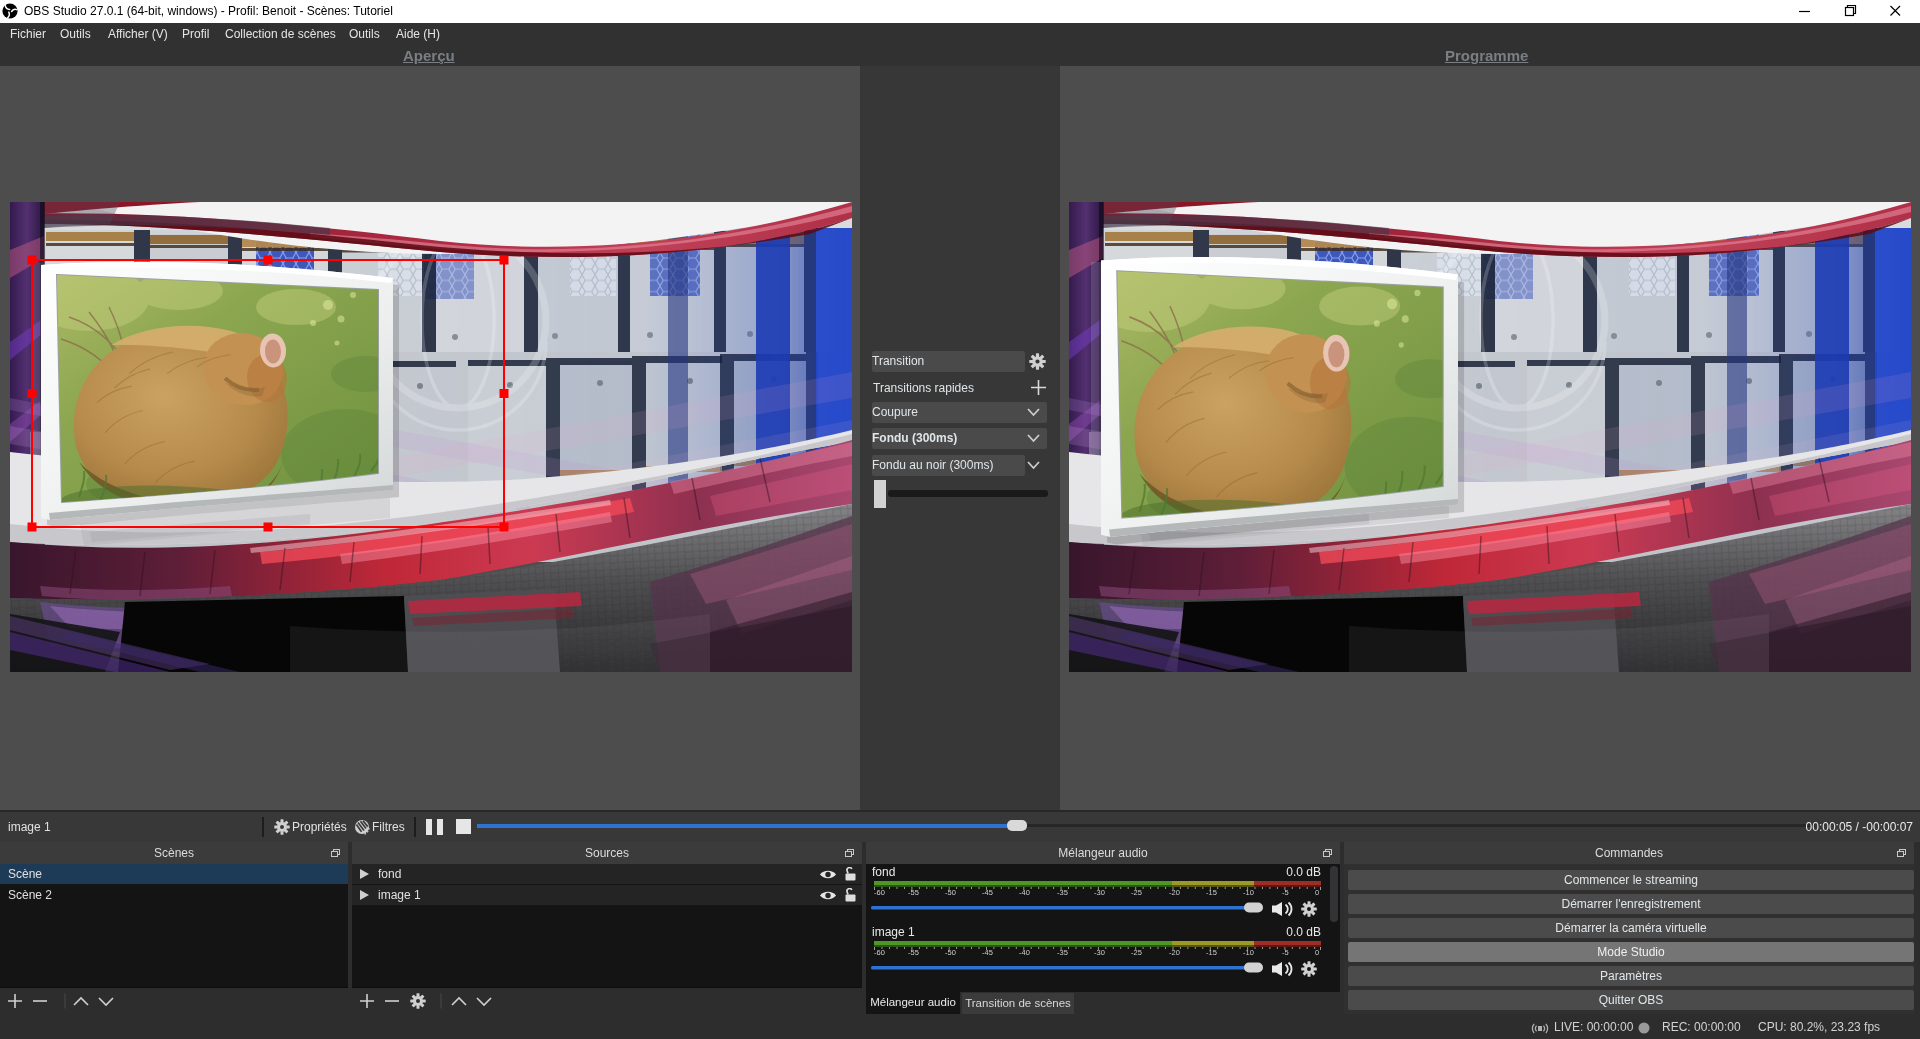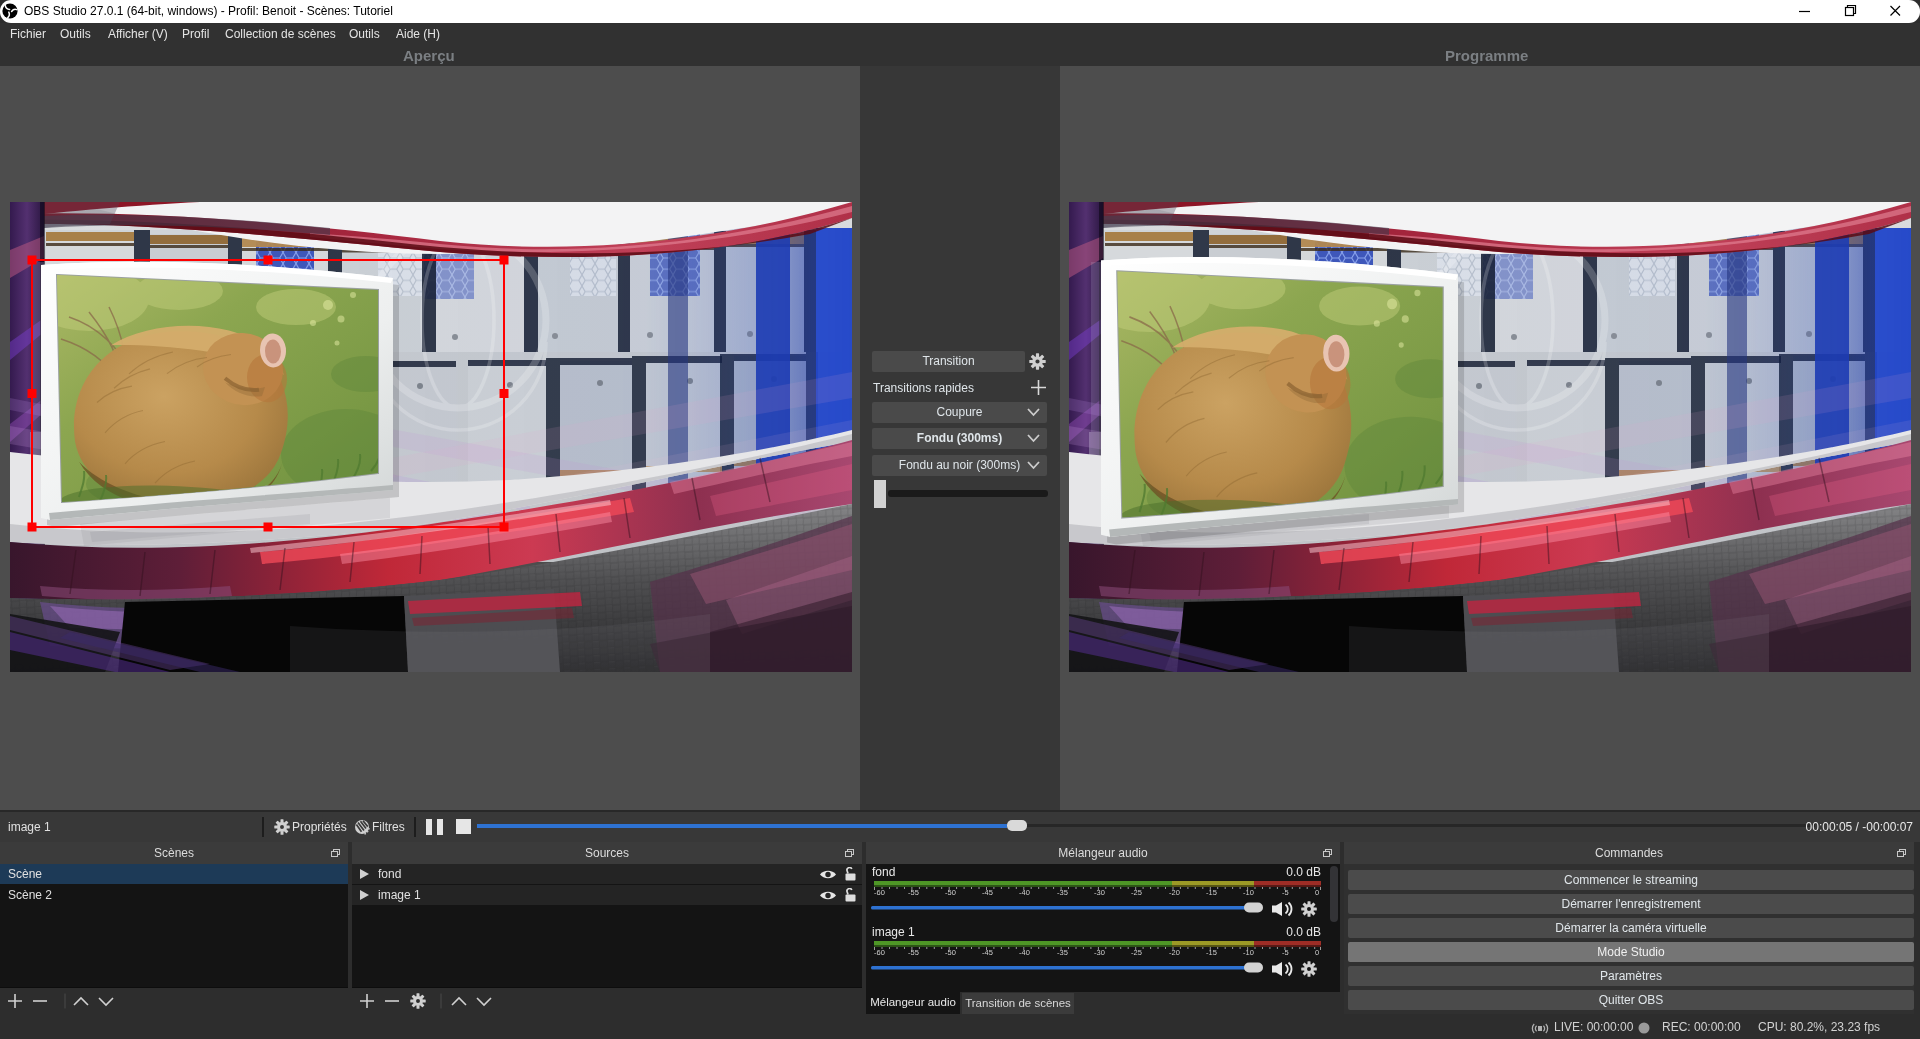--- a/index.html
+++ b/index.html
@@ -1,27 +1,27 @@
 <!DOCTYPE html>
 <html><head>
 <meta charset="utf-8">
 <style>
   * { margin:0; padding:0; box-sizing:border-box; }
   html,body { width:1920px; height:1039px; overflow:hidden; background:#2d2d2d;
     font-family:"Liberation Sans", sans-serif; }
   .abs { position:absolute; }
-  #titlebar { position:absolute; left:0; top:0; width:1920px; height:23px; background:#ffffff;border-radius:11px; }
+  #titlebar { position:absolute; left:0; top:0; width:1920px; height:23px; background:#ffffff; }
   #titlebar .ttext { position:absolute; left:24px; top:4px; font-size:12px; color:#000; }
   #menustrip { position:absolute; left:0; top:23px; width:1920px; height:43px; background:#313131; }
   .menuitem { position:absolute; top:4px; font-size:12px; color:#e4e4e4; }
-  .panelabel { position:absolute; top:24px; font-size:15px; font-weight:bold; color:#7b7f83; }
+  .panelabel { position:absolute; top:24px; font-size:15px; font-weight:bold; color:#7b7f83;text-decoration:underline; }
   #mainarea { position:absolute; left:0; top:66px; width:1920px; height:744px; background:#4d4d4d; }
   #midcol { position:absolute; left:860px; top:0px; width:200px; height:746px; background:#373737; }
   .tbtn { position:absolute; background:#4a4a4a; border-radius:2px; color:#dfe5e9; font-size:12px;
-     text-align:center; line-height:21px; height:21px; }
+     line-height:21px; height:21px; }
   #toolbar { position:absolute; left:0; top:810px; width:1920px; height:32px; background:#383838; border-top:2px solid #282828;}
   #dockarea { position:absolute; left:0; top:842px; width:1920px; height:172px; background:#2d2d2d;padding-left:32px; }
   .dock { position:absolute; top:0; }
   .dockhead { position:absolute; left:0; top:0; width:100%; height:22px; background:#3b3b3b;
      color:#dcdcdc; font-size:12px; text-align:center; line-height:22px; }
   .dockbody { position:absolute; left:0; top:22px; width:100%; background:#141414; }
   .docktool { position:absolute; left:0; width:100%; background:#2d2d2d; border-top:1px solid #0d0d0d;}
   #statusbar { position:absolute; left:0; top:1014px; width:1920px; height:25px; background:#2d2d2d;
      color:#d2d2d2; font-size:12px; }
   .srow { position:absolute; left:0; width:100%; height:20px; color:#e0e0e0; font-size:12px; line-height:20px; }
@@ -70,21 +70,21 @@
     <div class="tbtn" style="left:12px;top:285px;width:153px;">Transition</div>
     <svg class="abs" style="left:169px;top:287px" width="17" height="17" viewBox="0 0 17 17">
       <use href="#gearic" x="8.5" y="8.5"></use>
     </svg>
     <div class="abs" style="left:13px;top:315px;font-size:12px;color:#dfe5e9">Transitions rapides</div>
     <svg class="abs" style="left:171px;top:314px" width="15" height="15" viewBox="0 0 15 15">
       <path d="M7.5,0 V15 M0,7.5 H15" stroke="#d8d8d8" stroke-width="1.6"></path>
     </svg>
     <div class="tbtn" style="left:12px;top:336px;width:175px;">Coupure</div>
     <div class="tbtn" style="left:12px;top:362px;width:175px;font-weight:bold;">Fondu (300ms)</div>
-    <div class="tbtn" style="left:12px;top:389px;width:175px;">Fondu au noir (300ms)</div>
+    <div class="tbtn" style="left:12px;top:389px;width:153px;">Fondu au noir (300ms)</div>
     <svg class="abs" style="left:167px;top:341px" width="13" height="10">
         <path d="M1,2 L6.5,8 L12,2" stroke="#ccc" stroke-width="1.8" fill="none"></path>
       </svg>
     <svg class="abs" style="left:167px;top:367px" width="13" height="10">
         <path d="M1,2 L6.5,8 L12,2" stroke="#ccc" stroke-width="1.8" fill="none"></path>
       </svg>
     <svg class="abs" style="left:167px;top:394px" width="13" height="10">
         <path d="M1,2 L6.5,8 L12,2" stroke="#ccc" stroke-width="1.8" fill="none"></path>
       </svg>
     <div class="abs" style="left:28px;top:423.5px;width:160px;height:7px;background:#1a1a1a;border-radius:3px"></div>

